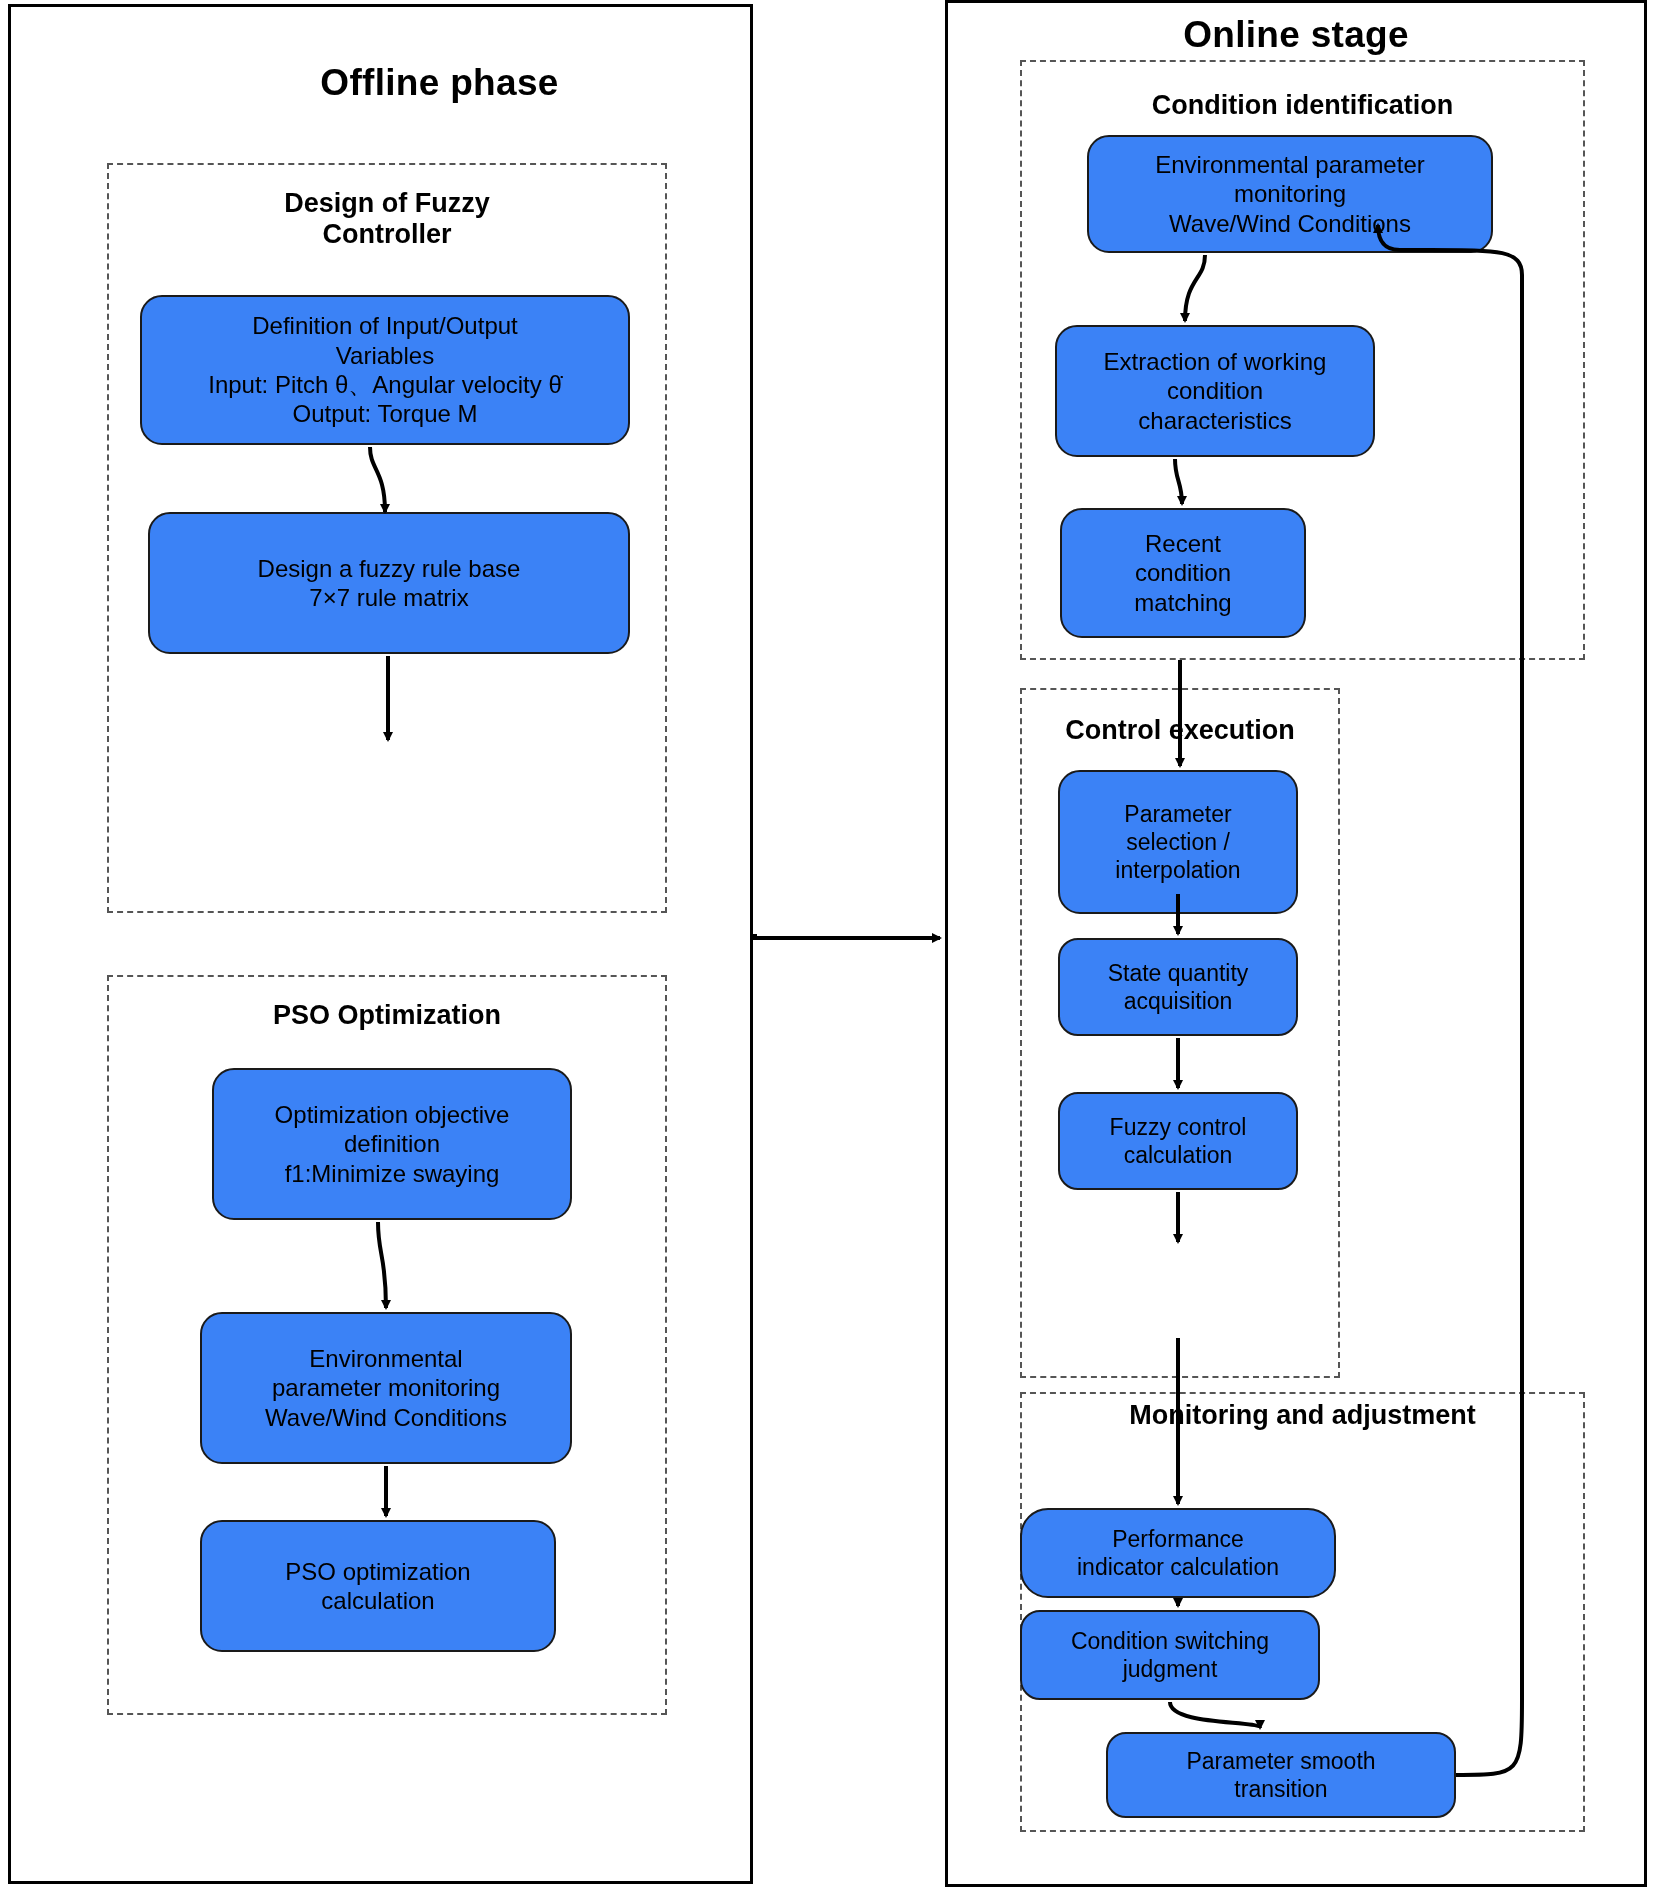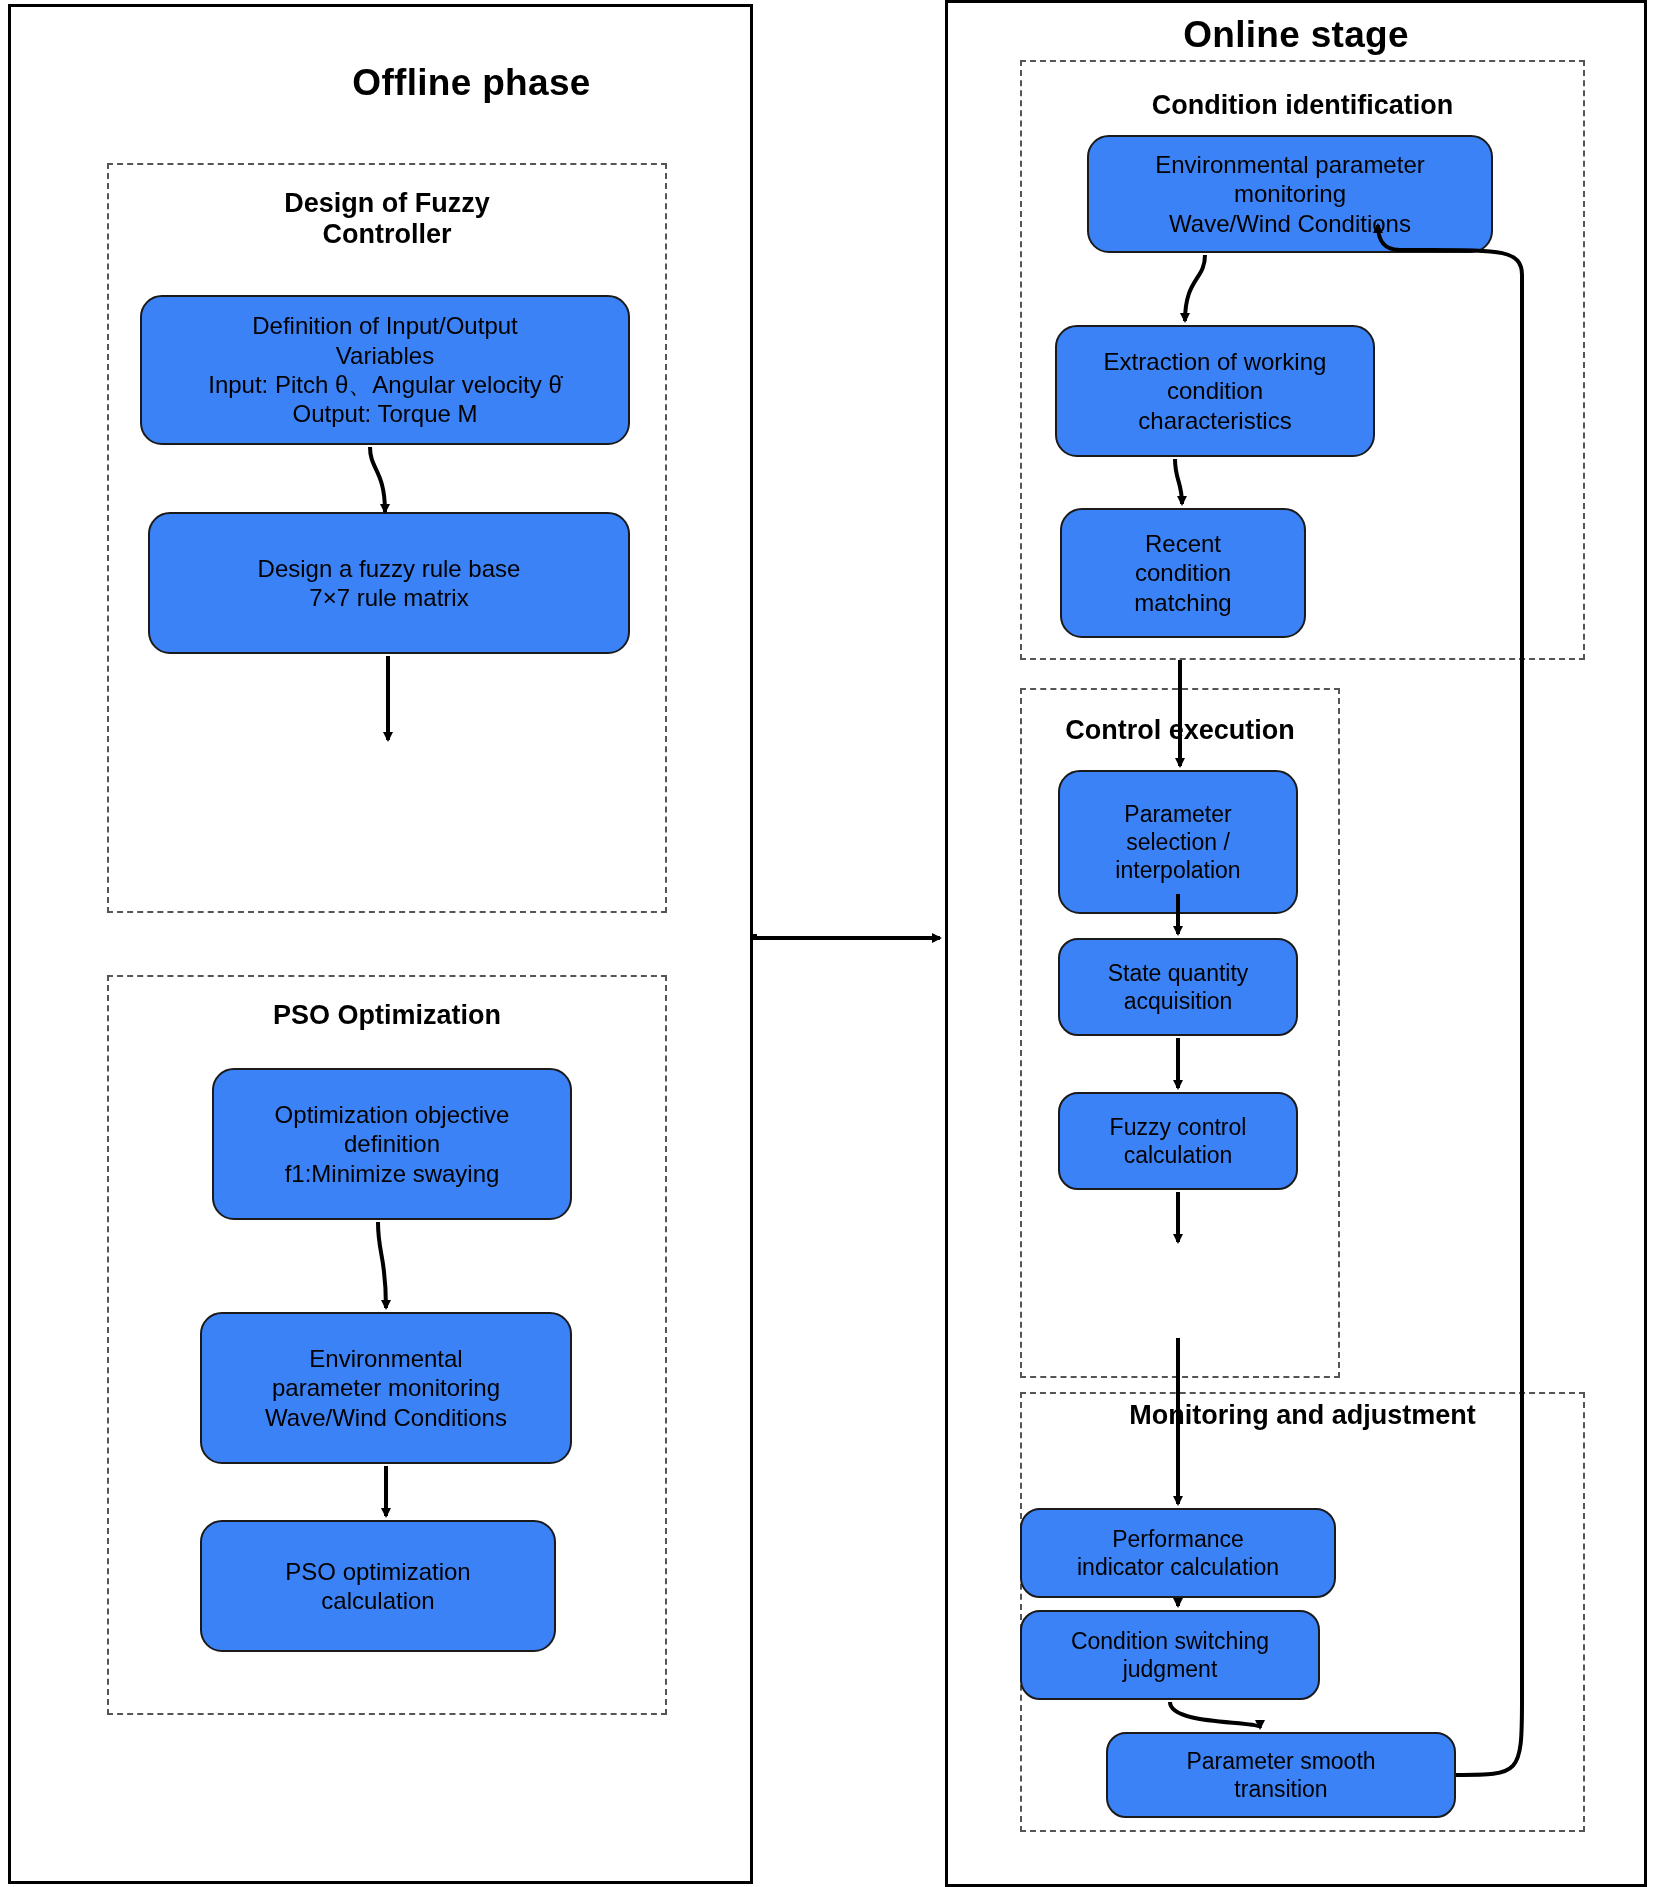--- a/index.html
+++ b/index.html
@@ -72,21 +72,21 @@
     pointer-events: none;
   }
 </style>
 </head>
 <body>
 
 <div id="canvas">
 
   <div class="panel" style="left:8px; top:4px; width:745px; height:1880px;"></div>
 
-  <div class="phase-title" style="left:8px; top:62px; width:863px;padding-left:32px;">Offline phase</div>
+  <div class="phase-title" style="left:8px; top:62px; width:863px;">Offline phase</div>
 
   <div class="group" style="left:107px; top:163px; width:560px; height:750px;"></div>
   <div class="group-title" style="left:107px; top:188px; width:560px; white-space:pre-line;">Design of Fuzzy
 Controller</div>
 
   <div class="node" style="left:140px; top:295px; width:490px; height:150px;">Definition of Input/Output
 Variables
 Input: Pitch θ、Angular velocity θ̇
 Output: Torque M</div>
 
@@ -138,21 +138,21 @@
 acquisition</div>
 
   <div class="node small" style="left:1058px; top:1092px; width:240px; height:98px;">Fuzzy control
 calculation</div>
 
 
   <div class="group" style="left:1020px; top:1392px; width:565px; height:440px;"></div>
   <div class="group-title" style="left:1020px; top:1400px; width:565px;">Monitoring and
 adjustment</div>
 
-  <div class="node small" style="left:1020px; top:1508px; width:316px; height:90px;">Performance
+  <div class="node small" style="left:1020px; top:1508px; width:316px; height:90px;border-radius:28px;">Performance
 indicator calculation</div>
 
   <div class="node small" style="left:1020px; top:1610px; width:300px; height:90px;">Condition switching
 judgment</div>
 
   <div class="node small" style="left:1106px; top:1732px; width:350px; height:86px;">Parameter smooth
 transition</div>
 
   <svg class="arrows" viewBox="0 0 1654 1887">
     <defs>

